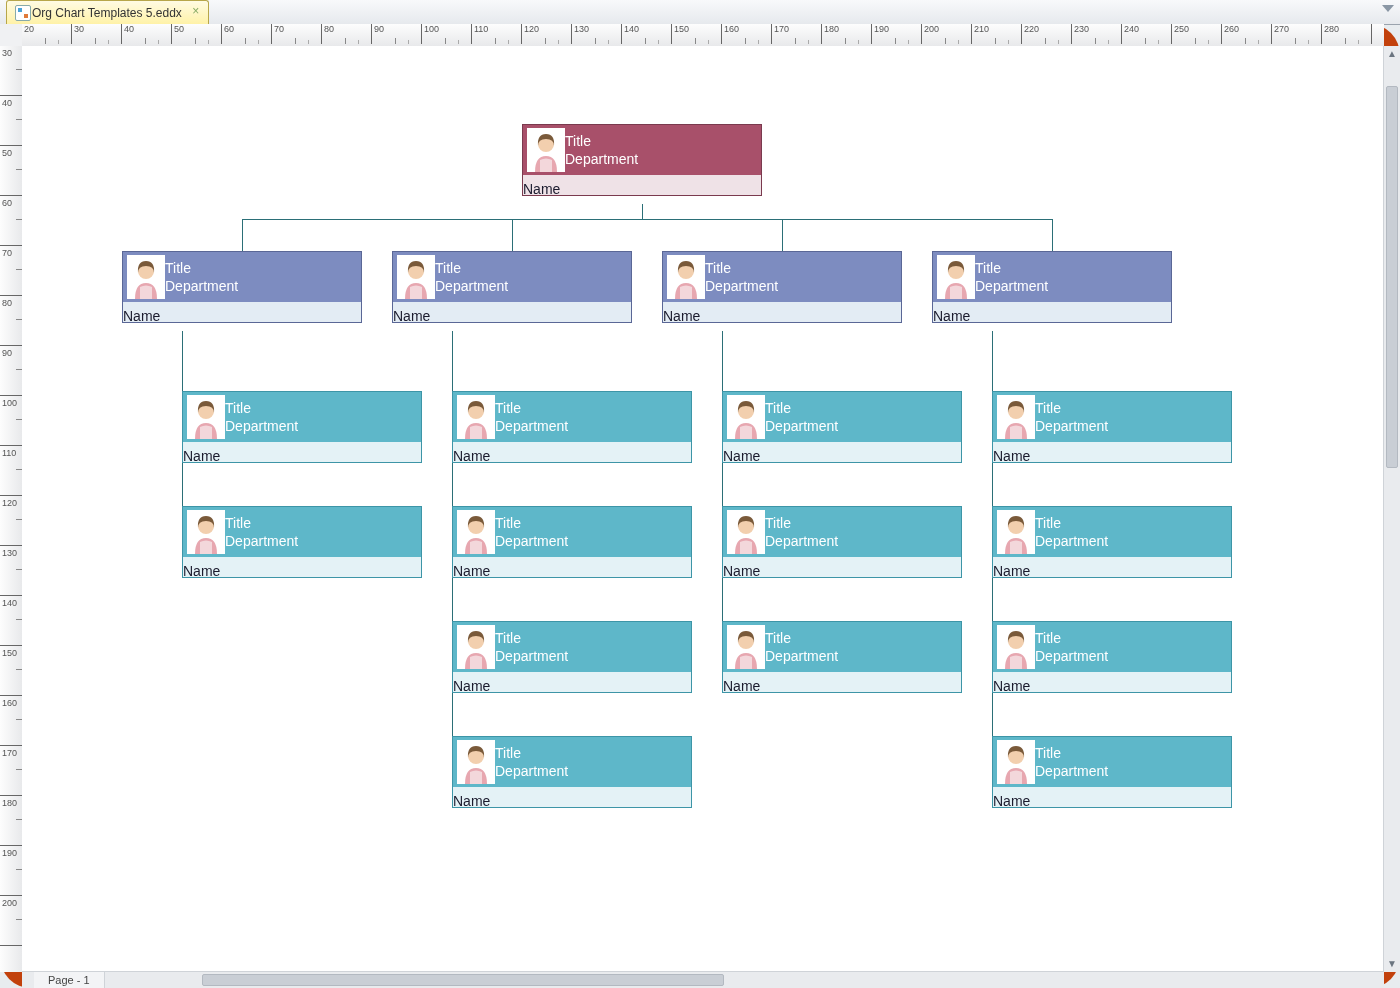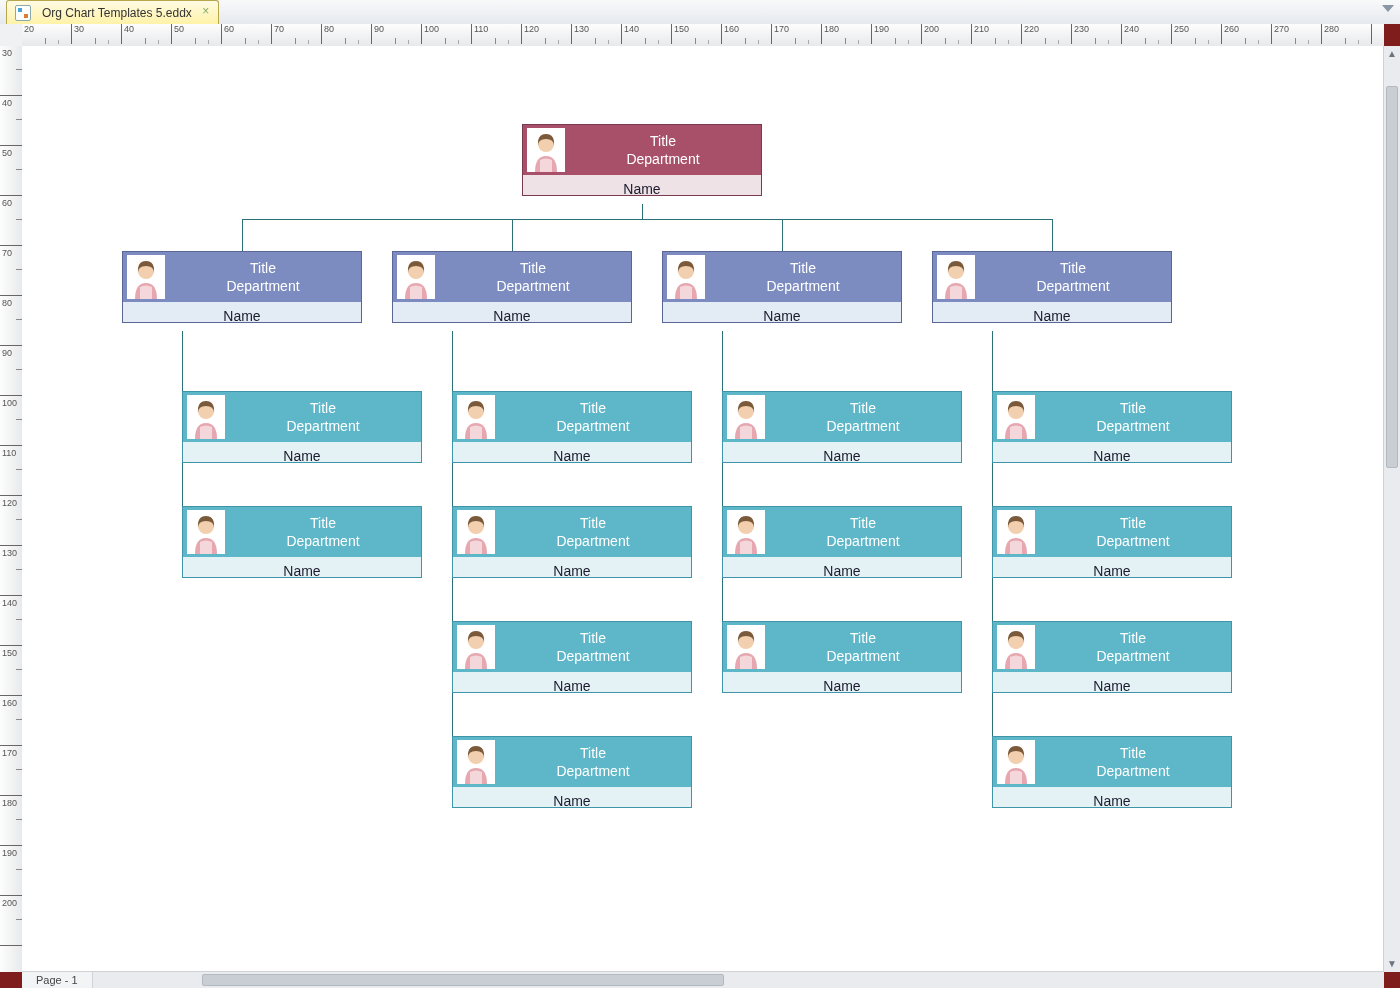--- a/index.html
+++ b/index.html
@@ -5,40 +5,41 @@
   html,body{margin:0;padding:0;font-family:Arial,Helvetica,sans-serif;background:#e8ecef;}
   
   .tabbar{
     height:24px;background:linear-gradient(#f8f9fb,#e6e9ed);
     border-bottom:1px solid #9aa3ad;display:flex;align-items:flex-end;
     padding-left:6px;font-size:12px;color:#333;position:relative;
   }
   .tab{
     background:linear-gradient(#fffbe3,#fff2a8);
     border:1px solid #b7a64a;border-bottom:none;border-radius:3px 3px 0 0;
-    padding:3px 26px 3px 8px;display:flex;align-items:center;gap:11px;
+    padding:3px 26px 3px 8px;display:flex;align-items:center;gap:1px;
     position:relative;height:17px;
   }
   .tab .ico{width:14px;height:14px;background:#fff;border:1px solid #8aa;border-radius:2px;display:inline-block;position:relative;}
   .tab .ico::before{content:"";position:absolute;left:2px;top:2px;width:4px;height:4px;background:#4aa3d8;}
   .tab .ico::after{content:"";position:absolute;right:2px;bottom:2px;width:4px;height:4px;background:#e07a3a;}
   .tab .x{
     position:absolute;right:6px;top:4px;width:12px;height:12px;color:#8a6;
     text-align:center;line-height:12px;font-size:12px;cursor:pointer;
   }
   .tabbar .tabend{
     position:absolute;right:6px;top:5px;width:0;height:0;
     border-left:6px solid transparent;border-right:6px solid transparent;
     border-top:7px solid #8a97a5;cursor:pointer;
   }
 
   
   .workspace{
     position:absolute;left:0;right:0;top:24px;bottom:0;
-    background:#7f1d1d;
+    background:#c2410c;
+    border-radius:31px;
   }
   .hruler{
     position:absolute;left:22px;right:16px;top:0;height:22px;
     background:linear-gradient(#fdfdfd,#e8e9eb);border-bottom:1px solid #b7bcc2;
     font-size:9px;color:#555;overflow:hidden;white-space:nowrap;
   }
   .hruler .seg{display:inline-block;width:50px;border-right:1px solid #666;height:20px;position:relative;text-align:left;padding-left:2px;box-sizing:border-box;}
   .hruler .seg::after{content:"";position:absolute;right:25px;bottom:0;width:1px;height:6px;background:#888;}
   .hruler .seg::before{content:"";position:absolute;right:12px;bottom:0;width:1px;height:4px;background:#aaa;}
   .vruler{
@@ -64,28 +65,28 @@
   .vscroll .thumb{position:absolute;left:2px;right:2px;top:40px;height:380px;background:#c9ced5;border:1px solid #b3b9c1;border-radius:2px;}
   .vscroll .arr{position:absolute;left:0;right:0;height:16px;text-align:center;color:#6b7580;font-size:10px;line-height:16px;}
   .vscroll .arr.t{top:0;} .vscroll .arr.b{bottom:0;}
 
   .hscroll{
     position:absolute;left:22px;right:16px;bottom:0;height:16px;
     background:#e9ebee;border-top:1px solid #cfd3d8;
   }
   .hscroll .thumb{position:absolute;top:2px;bottom:2px;left:180px;width:520px;background:#c9ced5;border:1px solid #b3b9c1;border-radius:2px;}
   .hscroll .sheet{
-    position:absolute;left:0;top:0;bottom:0;padding:0 14px;font-size:11px;line-height:16px;
+    position:absolute;left:12px;top:0;bottom:0;padding:0 14px;font-size:11px;line-height:16px;
     border-right:1px solid #cfd3d8;color:#444;background:#f3f4f6;
   }
 
   
   .node{
     position:absolute;width:240px;border:1px solid #888;box-sizing:border-box;
-    font-size:14px;text-align:center;box-shadow:0 0 0 rgba(0,0,0,0);
+    font-size:14px;text-align:left;box-shadow:0 0 0 rgba(0,0,0,0);
   }
   .node .hd{
     display:flex;align-items:center;height:50px;color:#fff;
   }
   .node .hd .avatar{
     width:38px;height:44px;margin:3px 0 3px 4px;background:#fff;flex:0 0 auto;position:relative;
   }
   .node .hd .avatar svg{width:100%;height:100%;}
   .node .hd .txt{flex:1;line-height:18px;font-size:14px;}
   .node .hd .txt div{white-space:nowrap;}

